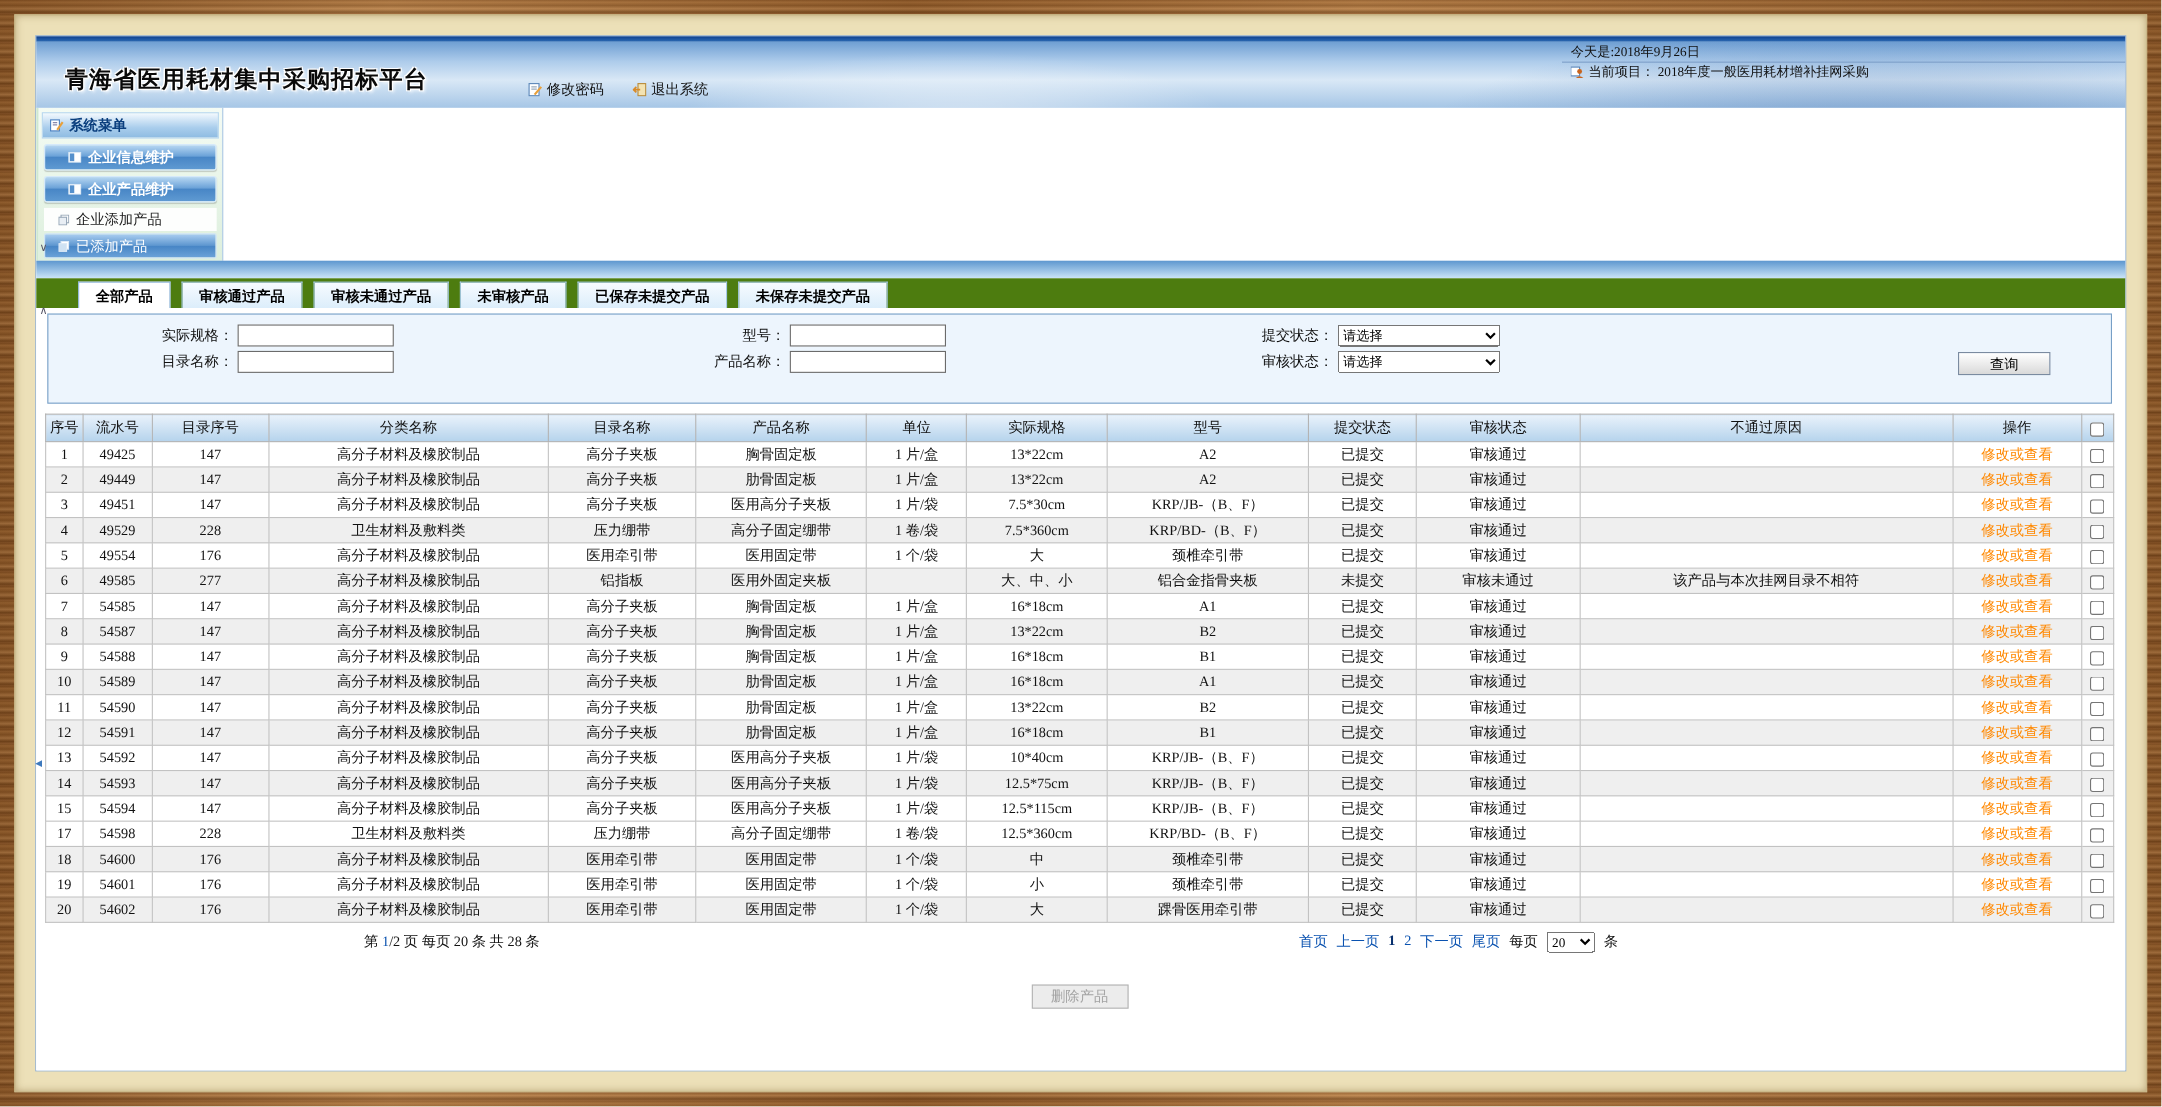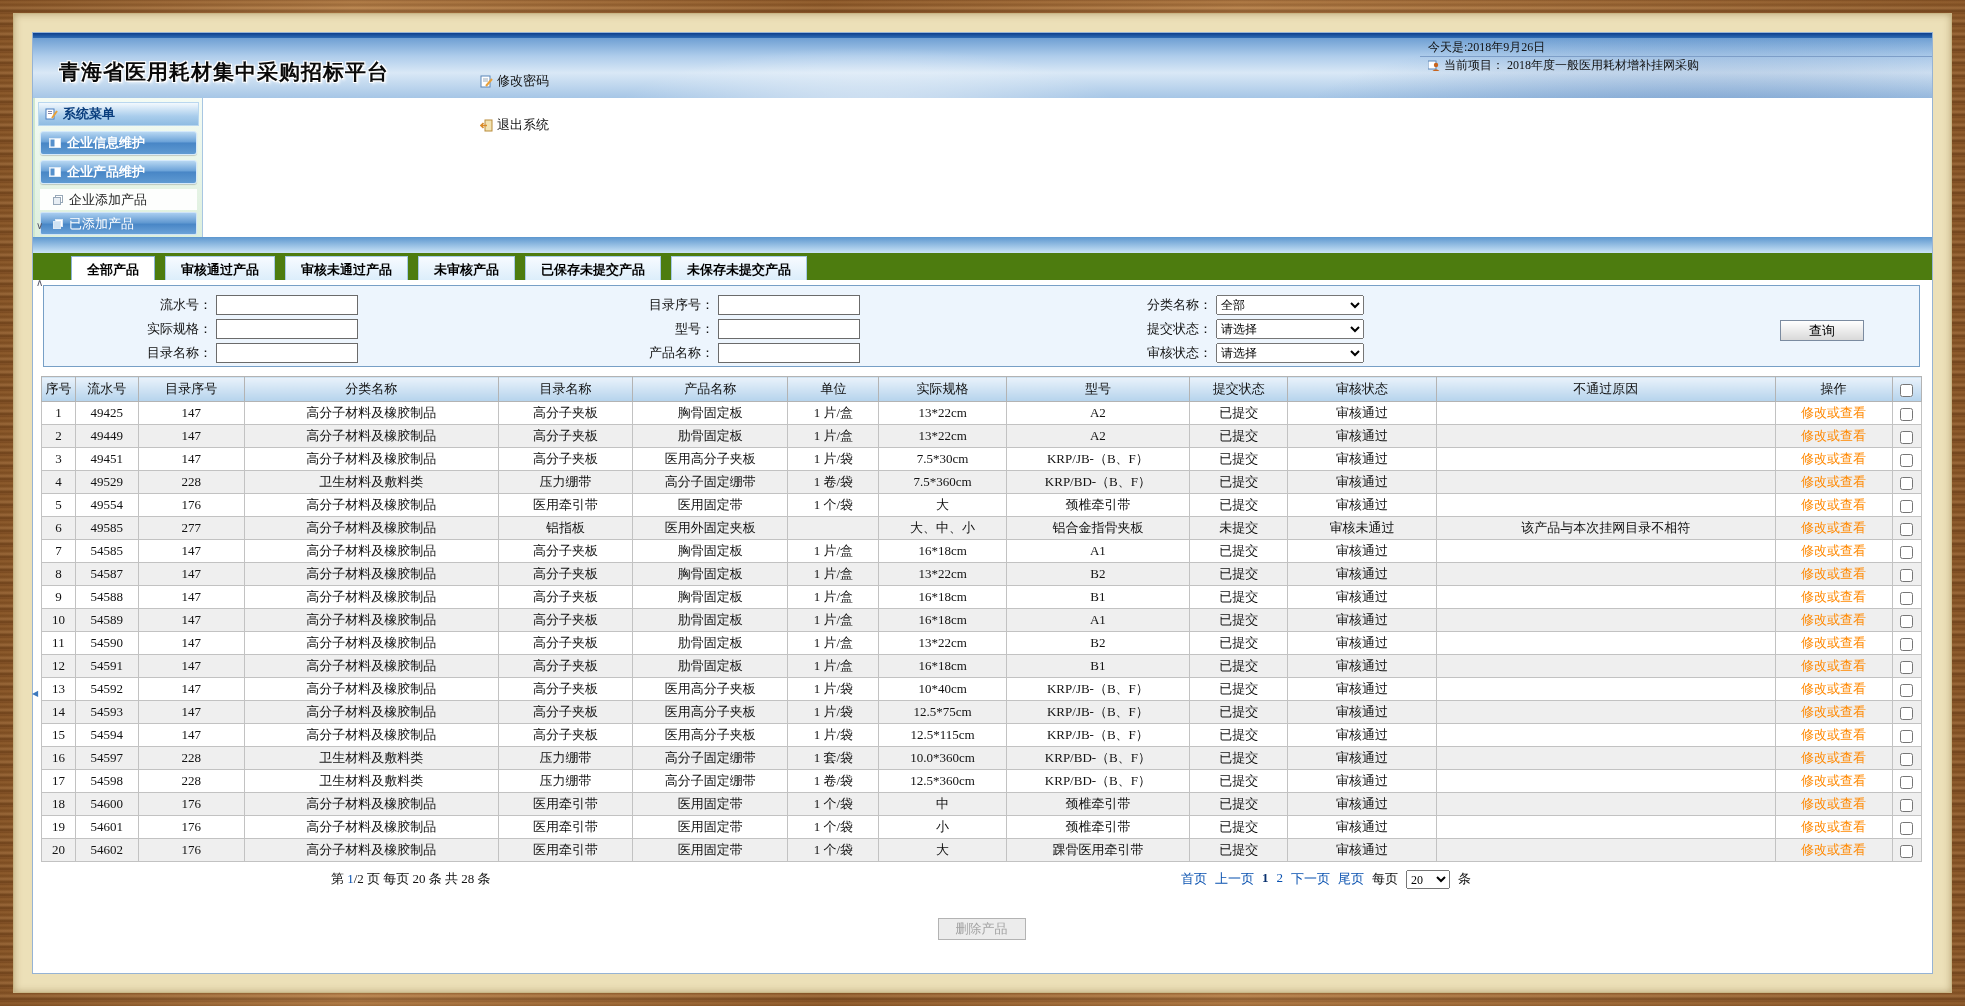--- a/index.html
+++ b/index.html
@@ -16,36 +16,36 @@
   
   .app{position:relative;width:1899px;height:940px;background:#fff;box-shadow:0 0 0 1px #96b3d4;font-size:13px;color:#111;}
   .topline{height:5px;background:linear-gradient(to bottom,#0d3f8d,#2e6cb5);}
   .hdr{position:relative;height:60px;
     background:
       radial-gradient(ellipse 430px 120px at 44% 135%, rgba(255,255,255,.6) 0%, rgba(255,255,255,0) 60%),
       radial-gradient(ellipse 700px 180px at 88% 160%, rgba(40,90,160,.35) 0%, rgba(40,90,160,0) 60%),
       linear-gradient(180deg,#6f9fd3 0%,#aecceb 30%,#d9e8f6 58%,#a6c6e6 100%);}
   .hdr-title{position:absolute;left:26px;top:20px;font-family:"Liberation Sans",sans-serif;font-size:21px;font-weight:bold;color:#0a0a0a;letter-spacing:1px;
     text-shadow:1px 1px 0 #fff,-1px -1px 0 #fff,1px -1px 0 #fff,-1px 1px 0 #fff,2px 2px 3px rgba(255,255,255,.9);}
-  .hdr-links{position:absolute;left:447px;top:34px;display:flex;gap:26px;font-size:13px;flex-direction:column;}
+  .hdr-links{position:absolute;left:447px;top:34px;display:flex;gap:26px;font-size:13px;}
   .hdr-link{display:flex;align-items:center;gap:4px;cursor:pointer;color:#111;}
   .hdr-info{position:absolute;top:1px;right:0;width:512px;font-size:12px;}
   .info-line{height:17px;display:flex;align-items:center;gap:4px;padding-left:8px;}
   .info-line.sep{border-bottom:1px solid #7d9ec8;}
 
   
   .bodyrow{display:flex;height:875px;background:#fff;flex-direction:column;}
   .sidebar{width:170px;box-sizing:border-box;background:linear-gradient(to bottom,#f4fbf4,#ddefdd);
     border-left:2px solid #cfe8cf;border-right:1px solid #a8c6e2;padding-top:2px;}
   .menu-title{height:22px;margin:2px 3px 4px;background:linear-gradient(to bottom,#f3f9fe,#a9cdec 60%,#8fbce2);
     border:1px solid #b9d7ef;display:flex;align-items:center;gap:5px;padding-left:6px;
     font-family:"Liberation Sans",sans-serif;font-weight:bold;font-size:13px;color:#0a3e7d;}
   .menu-btn{height:22px;margin:5px 5px;border:1px solid #d5e9fa;border-radius:3px;cursor:pointer;
     background:linear-gradient(to bottom,#b7d7f2 0%,#6ba2d8 45%,#4886c6 50%,#5f9ad2 100%);
-    display:flex;align-items:center;gap:6px;padding-left:8px;color:#fff;
+    display:flex;align-items:center;gap:6px;padding-left:21px;color:#fff;
     font-family:"Liberation Sans",sans-serif;font-weight:bold;font-size:13px;box-shadow:0 1px 1px rgba(0,0,0,.18);}
   .menu-sub{height:21px;margin:2px 5px;display:flex;align-items:center;gap:6px;padding-left:13px;font-size:13px;color:#222;background:#fdfefd;cursor:pointer;}
   .menu-sub.selected{background:linear-gradient(to bottom,#a9cdf0 0%,#5e97d0 48%,#4886c6 53%,#6ba2d8 100%);color:#fff;border:1px solid #cfe4f7;border-radius:2px;padding-left:12px;}
   .side-scroll{width:17px;position:relative;background:#fefefe;border-right:1px solid #d6e2ee;
     font-family:"DejaVu Sans",sans-serif;font-size:10px;color:#556;}
   .side-scroll .up{position:absolute;top:40px;left:3px;cursor:pointer;}
   .side-scroll .down{position:absolute;bottom:6px;left:3px;cursor:pointer;}
   .splitter{width:8px;position:relative;background:linear-gradient(to right,#e3eef9,#bcd6ee);cursor:col-resize;}
   .splitter .handle{position:absolute;top:452px;left:-1px;font-family:"DejaVu Sans",sans-serif;font-size:8px;color:#3d79bd;}
 
@@ -183,28 +183,20 @@
         <span class="handle">◀</span>
       </div>
 
       <div class="main">
         <div class="main-topstrip"></div>
         <div class="tabbar" id="tabbar"><div class="tab selected">全部产品</div><div class="tab">审核通过产品</div><div class="tab">审核未通过产品</div><div class="tab">未审核产品</div><div class="tab">已保存未提交产品</div><div class="tab">未保存未提交产品</div></div>
 
         <div class="main-inner">
 
           <div class="search-panel">
-            <div class="search-row">
-              <span class="sl1">流水号：</span>
-              <input class="s-input" type="text" style="">
-              <span class="sl2">目录序号：</span>
-              <input class="s-input" type="text" style="">
-              <span class="sl3">分类名称：</span>
-              <select class="s-select"><option>全部</option></select>
-            </div>
             <div class="search-row">
               <span class="sl1">实际规格：</span>
               <input class="s-input" type="text" style="">
               <span class="sl2">型号：</span>
               <input class="s-input" type="text" style="">
               <span class="sl3">提交状态：</span>
               <select class="s-select"><option>请选择</option></select>
             </div>
             <div class="search-row">
               <span class="sl1">目录名称：</span>
@@ -486,36 +478,20 @@
                     <td>医用高分子夹板</td>
                     <td>1 片/袋</td>
                     <td>12.5*115cm</td>
                     <td>KRP/JB-（B、F）</td>
                     <td>已提交</td>
                     <td>审核通过</td>
                     <td></td>
                     <td><a class="op-link">修改或查看</a></td>
                     <td><input type="checkbox" style=""></td>
                   </tr>
-                  <tr class="alt">
-                    <td>16</td>
-                    <td>54597</td>
-                    <td>228</td>
-                    <td>卫生材料及敷料类</td>
-                    <td>压力绷带</td>
-                    <td>高分子固定绷带</td>
-                    <td>1 套/袋</td>
-                    <td>10.0*360cm</td>
-                    <td>KRP/BD-（B、F）</td>
-                    <td>已提交</td>
-                    <td>审核通过</td>
-                    <td></td>
-                    <td><a class="op-link">修改或查看</a></td>
-                    <td><input type="checkbox" style=""></td>
-                  </tr>
                   <tr>
                     <td>17</td>
                     <td>54598</td>
                     <td>228</td>
                     <td>卫生材料及敷料类</td>
                     <td>压力绷带</td>
                     <td>高分子固定绷带</td>
                     <td>1 卷/袋</td>
                     <td>12.5*360cm</td>
                     <td>KRP/BD-（B、F）</td>

